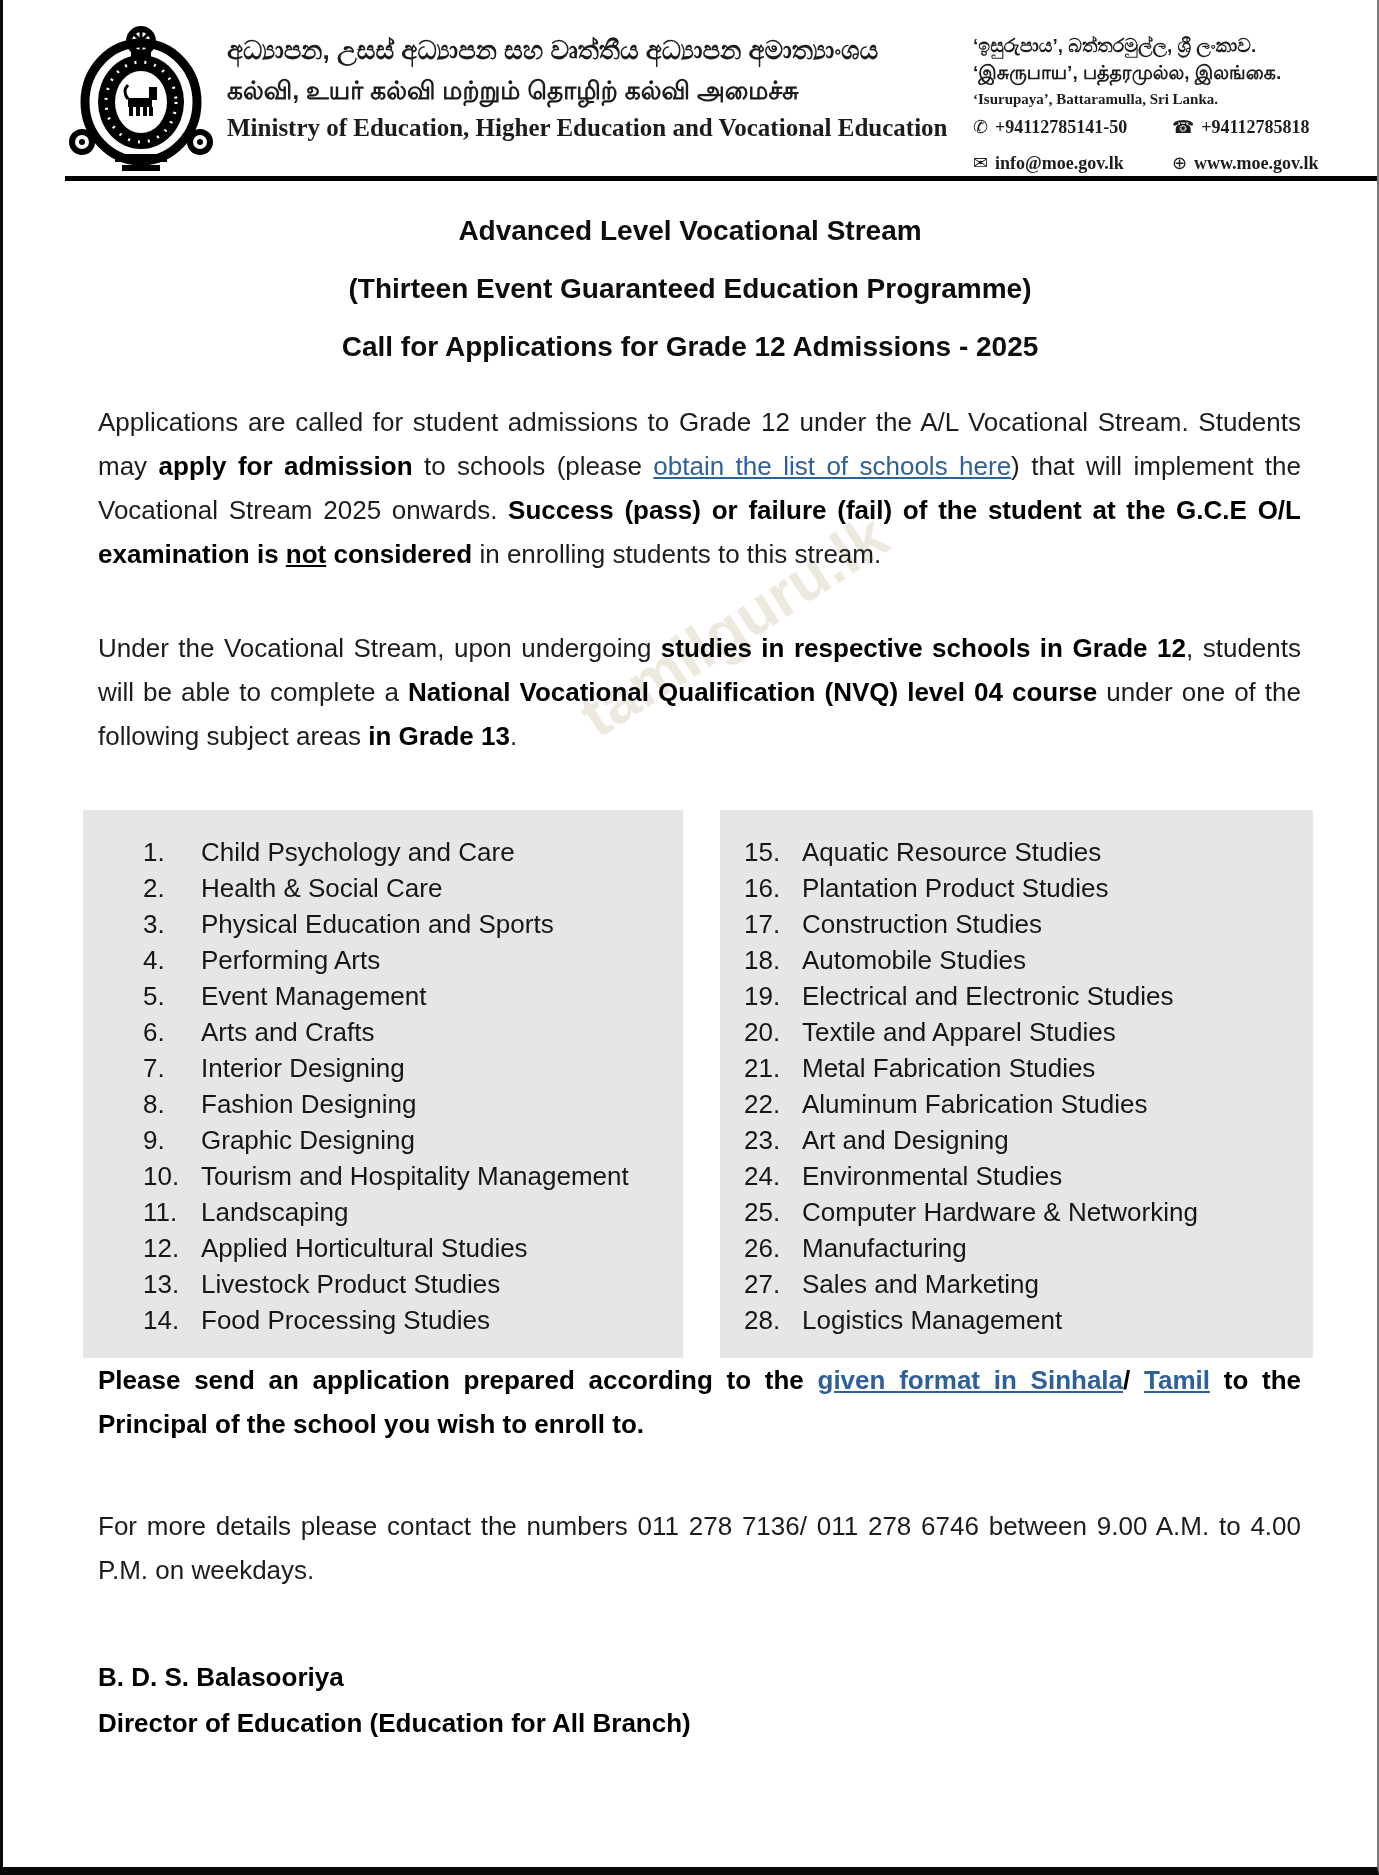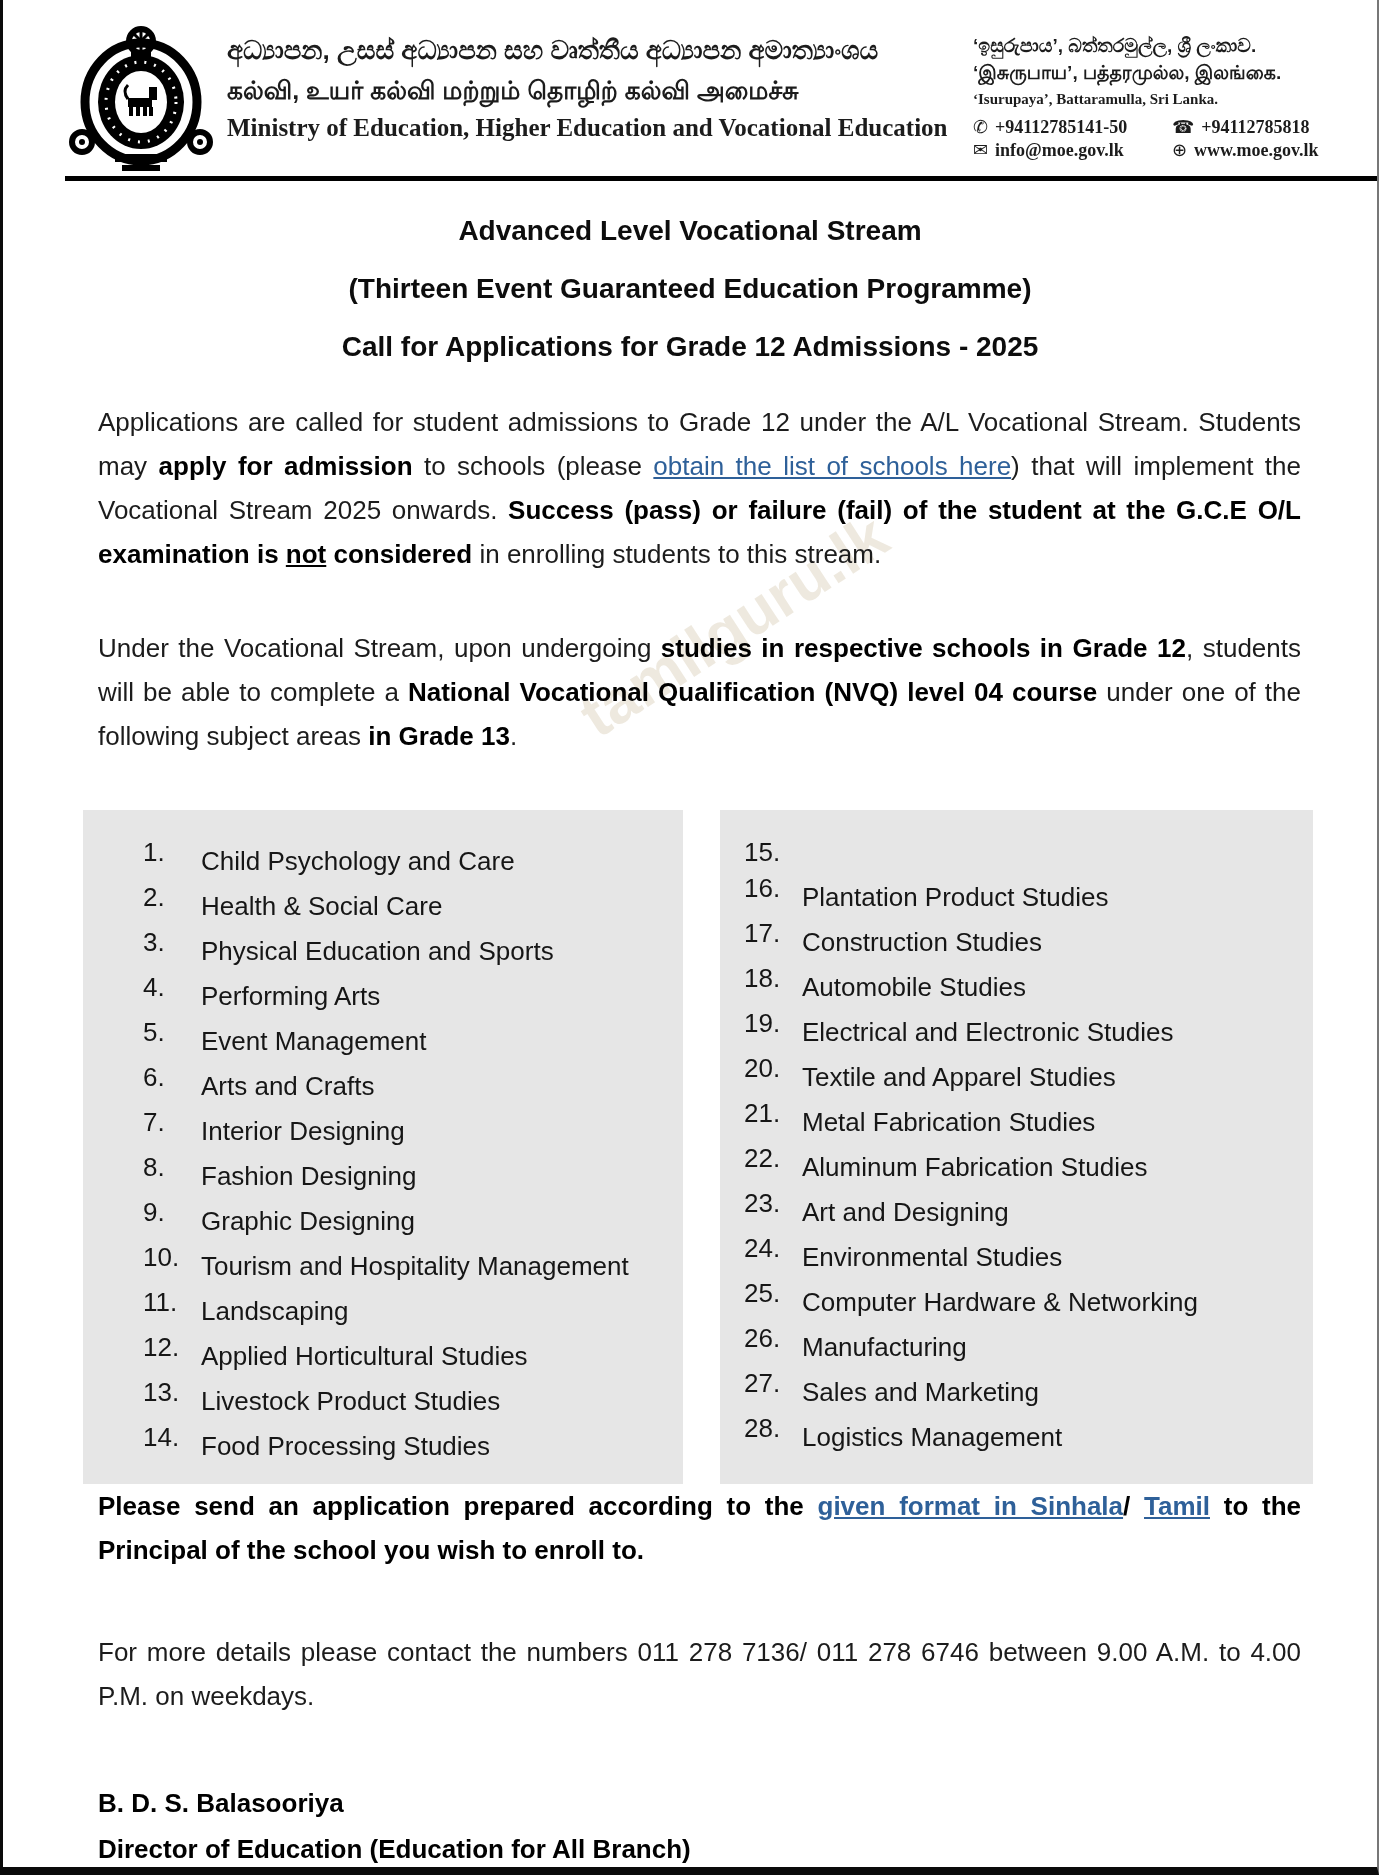--- a/index.html
+++ b/index.html
@@ -14,21 +14,21 @@
   .logo { position:absolute; left:0; top:0; }
   .ministry { position:absolute; left:162px; top:6px; width:800px; overflow:hidden; }
   .m-si { font-size:26px; font-weight:bold; line-height:40px; white-space:nowrap; }
   .m-ta { font-size:25px; font-weight:bold; line-height:40px; white-space:nowrap; }
   .m-en { font-size:25px; font-weight:bold; line-height:36px; white-space:nowrap;
           font-family:"Liberation Serif", serif; }
   .addr { position:absolute; right:0; top:8px; width:368px; overflow:hidden; }
   .a-si,.a-ta { font-size:19px; font-weight:bold; line-height:27px; white-space:nowrap; }
   .a-en { font-size:15px; font-weight:bold; line-height:27px; white-space:nowrap;
           font-family:"Liberation Serif", serif; }
-  .contacts { display:grid; grid-template-columns:auto auto; gap:1px 22px; margin-top:3px;
+  .contacts { display:grid; grid-template-columns:auto auto; gap:14px 22px; margin-top:3px;
               font-size:18px; font-weight:bold; font-family:"Liberation Serif", serif; }
   .contact { white-space:nowrap; }
   .cicon { font-family:"DejaVu Sans", sans-serif; margin-right:7px; font-weight:normal; }
   .header-rule { height:5px; background:#000; margin-left:62px; }
   
   .title { text-align:center; margin-top:34px; }
   .title-line { font-size:28px; font-weight:bold; color:#0d0d0d; line-height:32px; margin:26px 0; }
   
   .para { margin:0 76px 0 95px; font-size:26px; line-height:44px; text-align:justify; }
   .p1 { margin-top:37px; }
@@ -39,21 +39,21 @@
   .underl { text-decoration:underline; }
   a.doclink { color:var(--link,#2e6099); text-decoration:underline; cursor:pointer; }
   a.doclink.bold { font-weight:bold; }
   
   .subject-area { display:flex; gap:37px; margin:52px 69px 0 80px; }
   .subject-box { background:var(--listbg,#e6e6e6); box-sizing:border-box; padding:24px 8px 20px 60px; }
   .subject-box.left  { flex:0 0 600px; }
   .subject-box.right { flex:0 0 593px; padding-left:24px; }
   .subject-row { display:flex; font-size:26px; line-height:36px; color:#161616; }
   .num { flex:0 0 58px; }
-  .lab { flex:1;margin-top:9px; }
+  .lab { flex:1; }
   
   .sig { margin:62px 76px 0 95px; font-size:26px; font-weight:bold; line-height:46px; color:#000; }
   
   .wm { position:absolute; font-size:62px; font-weight:bold; white-space:nowrap;
         transform:rotate(-33deg); pointer-events:none; z-index:0; }
   .wm1 { left:555px; top:590px;  color:rgba(176,154,110,0.22); }
   .wm2 { left:165px; top:1065px; color:rgba(140,140,140,0.13); }
   .wm3 { left:755px; top:920px;  color:rgba(160,150,120,0.15); }
   .content { position:relative; z-index:1; }
 </style>
@@ -181,20 +181,21 @@
             <span class="lab">Livestock Product Studies</span>
           </div>
           <div class="subject-row">
             <span class="num">14.</span>
             <span class="lab">Food Processing Studies</span>
           </div>
         </div>
       <div class="subject-box right">
           <div class="subject-row">
             <span class="num">15.</span>
+            <span class="lab">Aquatic Resource Studies</span>
           </div>
           <div class="subject-row">
             <span class="num">16.</span>
             <span class="lab">Plantation Product Studies</span>
           </div>
           <div class="subject-row">
             <span class="num">17.</span>
             <span class="lab">Construction Studies</span>
           </div>
           <div class="subject-row">

